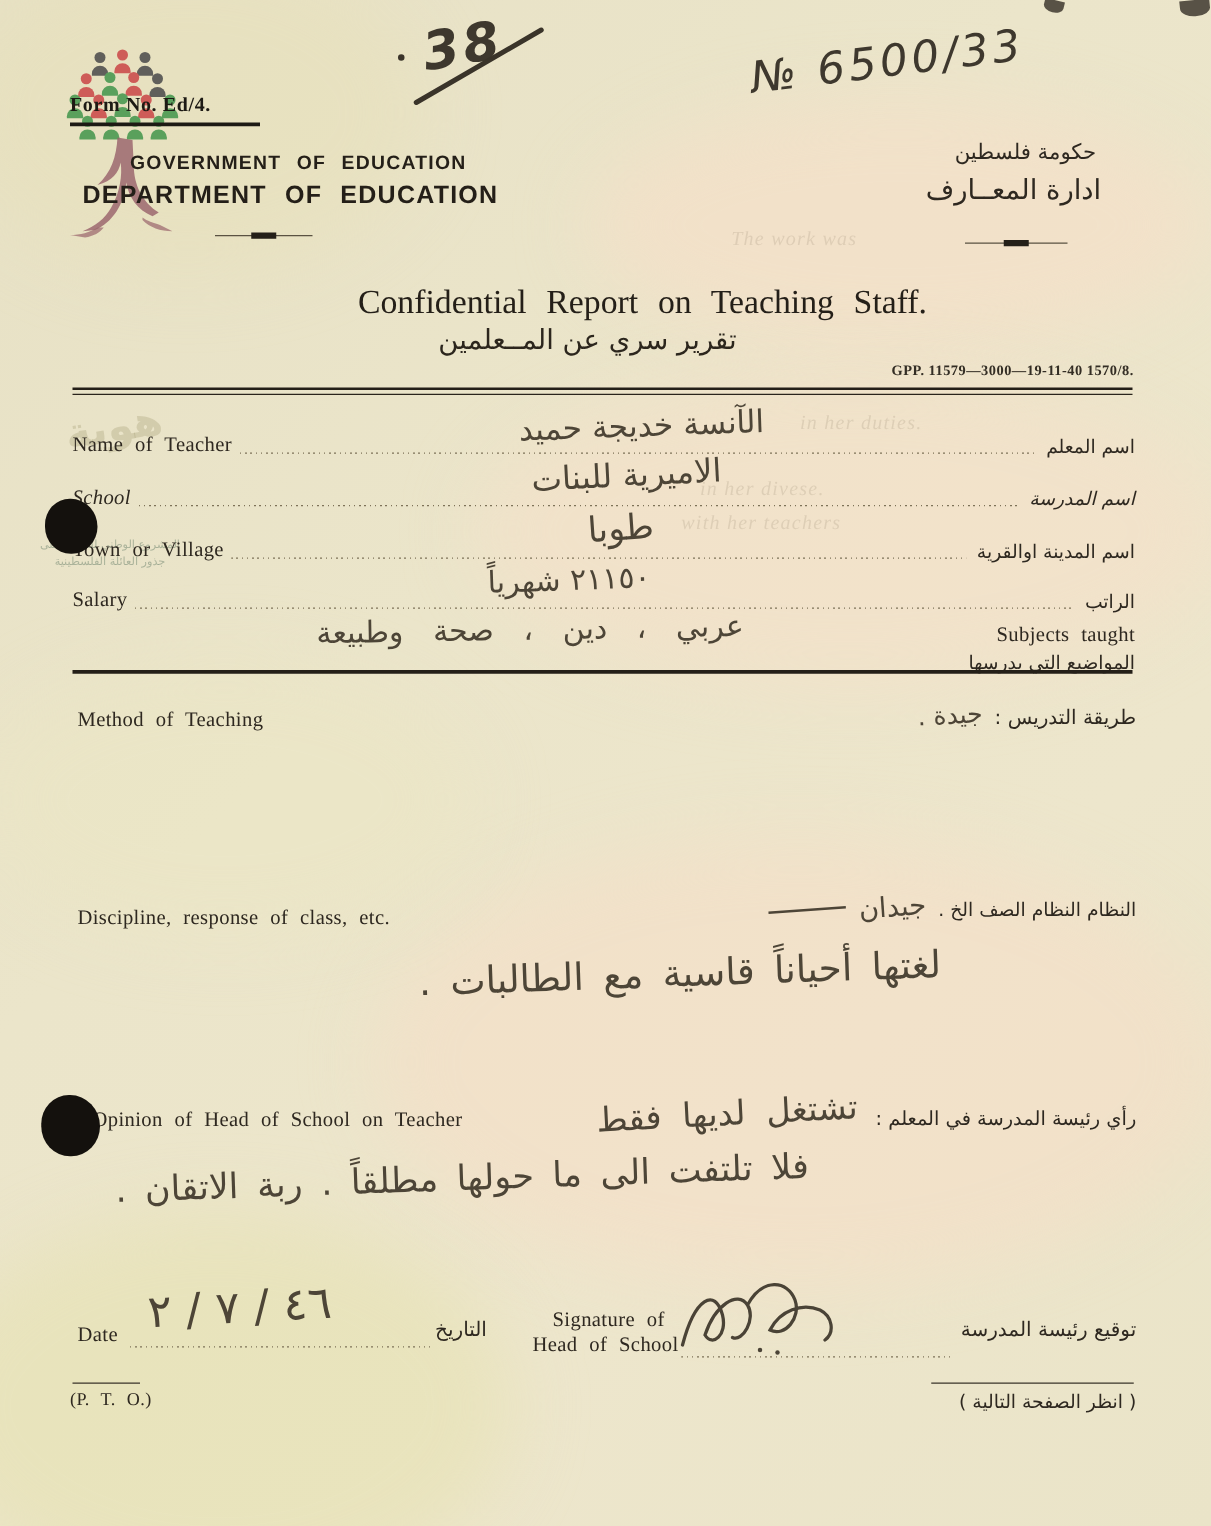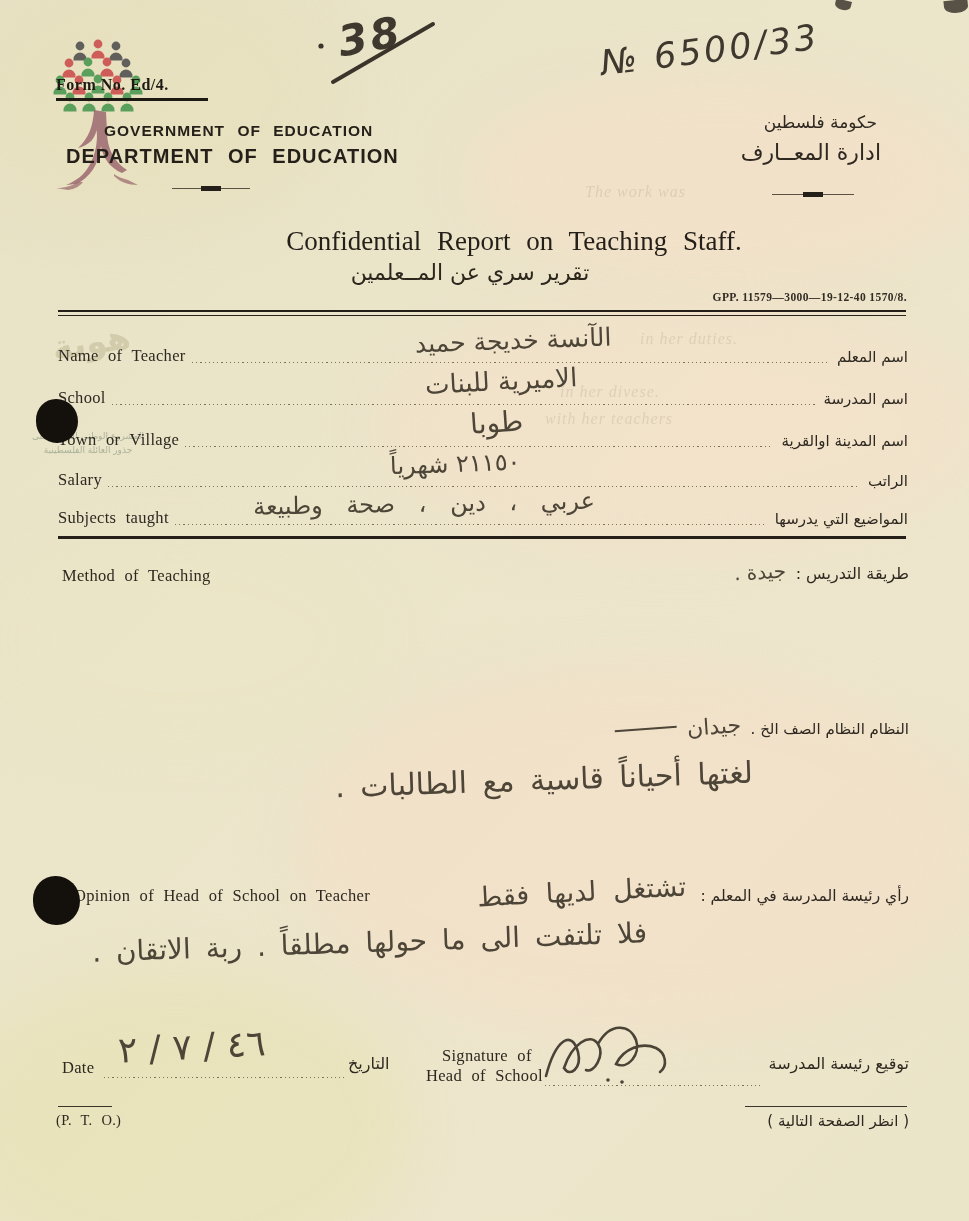--- a/index.html
+++ b/index.html
@@ -124,67 +124,68 @@
   <div class="abs" style="left:66px;top:145px;font-family:'Liberation Sans',sans-serif;font-size:20px;font-weight:bold;letter-spacing:1px;word-spacing:8px;color:#241f18;text-align:center;">DEPARTMENT OF EDUCATION</div>
   <div class="divider" style="left:172px;top:188px;width:78px;"></div>
 
   <div class="abs arlabel" style="right:92px;top:112px;font-size:17px;margin-left:28px;" dir="rtl">حكومة فلسطين</div>
   <div class="abs arlabel" style="right:88px;top:140px;font-size:22px;" dir="rtl">ادارة المعــارف</div>
   <div class="divider" style="left:772px;top:194px;width:82px;"></div>
 
   <div class="abs" style="left:0;top:226px;width:940px;text-align:center;font-size:27px;font-weight:normal;word-spacing:9px;color:#241f18;margin-left:44px;">Confidential Report on Teaching Staff.</div>
   <div class="abs arlabel" style="left:0;top:260px;width:940px;text-align:center;font-size:22px;color:#2c261d;" dir="rtl">تقرير سري عن المــعلمين</div>
 
-  <div class="abs" style="right:62px;top:291px;font-size:11.5px;font-weight:bold;letter-spacing:.4px;color:#332d24;">GPP. 11579—3000—19-12-40  1570/8.</div>
+  <div class="abs" style="right:62px;top:291px;font-size:11.5px;font-weight:bold;letter-spacing:.4px;color:#332d24;">GPP. 11579—3000—19-11-40  1570/8.</div>
 
   <div class="rule-double" style="top:310px;"></div>
 
   <div class="field-row" style="top:336px;height:30px;">
     <span class="plabel">Name of Teacher</span>
     <span class="dots dotline"></span>
     <span class="arlabel" dir="rtl">اسم المعلم</span>
   </div>
   <div class="abs hw" style="left:415px;top:326px;font-size:25px;transform:rotate(-2deg);letter-spacing:1px;" dir="rtl">الآنسة خديجة حميد</div>
 
-  <div class="field-row" style="top:378px;height:30px;">
+  <div class="field-row" style="top:378px;height:30px;font-style:italic;">
     <span class="plabel">School</span>
     <span class="dots dotline"></span>
     <span class="arlabel" dir="rtl">اسم المدرسة</span>
   </div>
   <div class="abs hw" style="left:425px;top:366px;font-size:26px;transform:rotate(-3deg);letter-spacing:1px;" dir="rtl">الاميرية للبنات</div>
 
   <div class="field-row" style="top:420px;height:30px;">
     <span class="plabel">Town or Village</span>
     <span class="dots dotline"></span>
     <span class="arlabel" dir="rtl">اسم المدينة اوالقرية</span>
   </div>
   <div class="abs hw" style="left:470px;top:406px;font-size:28px;transform:rotate(-4deg);" dir="rtl">طوبا</div>
 
   <div class="field-row" style="top:460px;height:30px;">
     <span class="plabel">Salary</span>
     <span class="dots dotline"></span>
     <span class="arlabel" dir="rtl">الراتب</span>
   </div>
   <div class="abs hw" style="left:390px;top:450px;font-size:24px;transform:rotate(-2deg);letter-spacing:2px;" dir="rtl">٢١١٥٠ شهرياً</div>
 
-  <div class="field-row" style="top:498px;height:30px;">
+  <div class="field-row" style="top:498px;height:30px;flex-direction:column;">
     <span class="plabel">Subjects taught</span>
     <span class="dots dotline"></span>
     <span class="arlabel" dir="rtl">المواضيع التي يدرسها</span>
   </div>
   <div class="abs hw" style="left:215px;top:490px;width:380px;font-size:24px;word-spacing:16px;transform:rotate(-1deg);" dir="rtl">عربي ،  دين ،  صحة وطبيعة</div>
 
   <div class="rule-thick" style="top:536px;"></div>
 
   <div class="abs plabel" style="left:62px;top:566px;">Method of Teaching</div>
   <div class="abs" style="right:60px;top:560px;display:flex;align-items:baseline;gap:10px;" dir="rtl">
     <span class="arlabel" style="font-size:16px;">طريقة التدريس :</span>
     <span class="hw" style="font-size:20px;transform:rotate(-3deg);">جيدة .</span>
   </div>
 
+  <div class="abs plabel" style="left:62px;top:724px;">Discipline, response of class, etc.</div>
   <div class="abs" style="right:60px;top:714px;display:flex;align-items:baseline;gap:10px;" dir="rtl">
     <span class="arlabel" style="font-size:15px;">النظام النظام الصف الخ .</span>
     <span class="hw" style="font-size:22px;transform:rotate(-4deg);">جيدان</span>
     <span style="display:inline-block;width:62px;border-bottom:2px solid #4d4537;transform:rotate(-4deg) translateY(-4px);"></span>
   </div>
   <div class="abs hw" style="left:335px;top:762px;font-size:30px;transform:rotate(-2deg);word-spacing:6px;" dir="rtl">لغتها أحياناً قاسية مع الطالبات .</div>
 
   <div class="abs plabel" style="left:74px;top:886px;">Opinion of Head of School on Teacher</div>
   <div class="abs" style="right:60px;top:876px;display:flex;align-items:baseline;gap:14px;" dir="rtl">
     <span class="arlabel" style="font-size:15.5px;">رأي رئيسة المدرسة في المعلم :</span>

